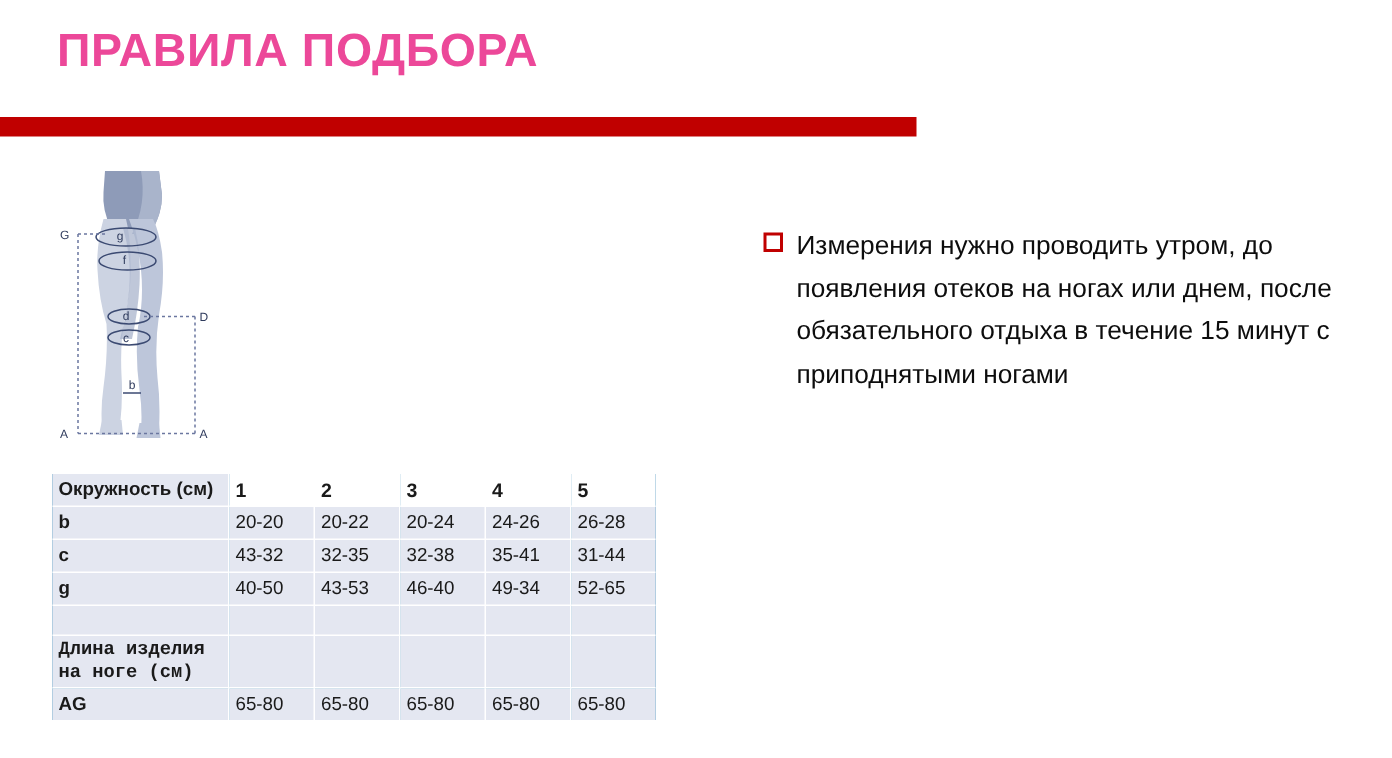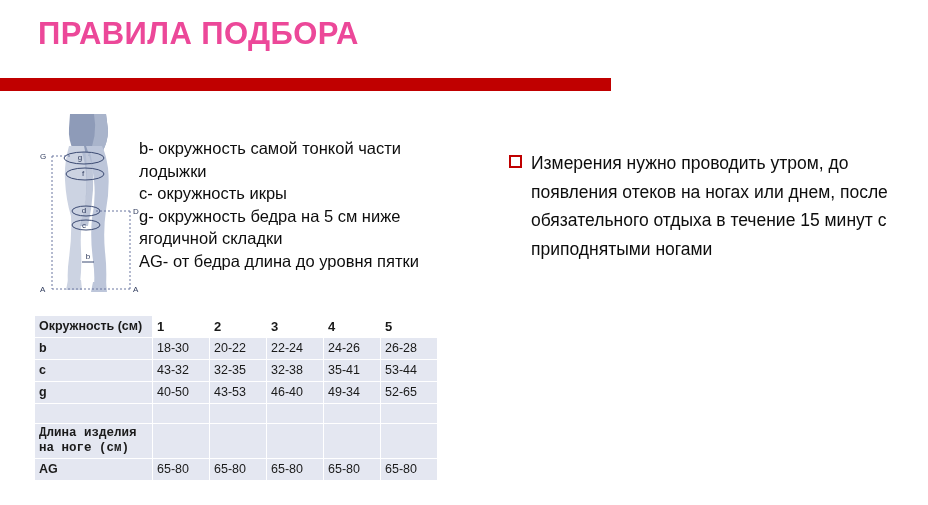--- a/index.html
+++ b/index.html
@@ -180,59 +180,53 @@
 
       <g font-family="Liberation Sans, sans-serif" font-size="8" fill="#2e3a5c">
         <text x="4" y="47">G</text>
         <text x="97" y="102">D</text>
         <text x="4" y="180">A</text>
         <text x="97" y="180">A</text>
       </g>
     </svg>
   </div>
 
-  <div class="legend">
-    <div>b- окружность самой тонкой части лодыжки</div>
-    <div>c- окружность икры</div>
-    <div>g- окружность бедра на 5 см ниже ягодичной складки</div>
-    <div>AG- от бедра длина до уровня пятки</div>
-  </div>
 
   <div class="bullet-block">
     <span class="bullet-square"></span>
     <span class="bullet-text"> Измерения нужно проводить утром, до появления отеков на ногах или днем, после обязательного отдыха в течение 15 минут с приподнятыми ногами</span>
   </div>
 
   <table class="size-table">
     <tbody>
       <tr>
         <td class="col-label rowhead">Окружность (см)</td>
         <td class="col-num numhead">1</td>
         <td class="col-num numhead">2</td>
         <td class="col-num numhead">3</td>
         <td class="col-num numhead">4</td>
         <td class="col-num numhead">5</td>
       </tr>
 
       <tr>
         <td class="rowhead">b</td>
-        <td>18-30</td>
+        <td>20-20</td>
         <td>20-22</td>
-        <td>22-24</td>
+        <td>20-24</td>
         <td>24-26</td>
         <td>26-28</td>
       </tr>
 
       <tr>
         <td class="rowhead">c</td>
         <td>43-32</td>
         <td>32-35</td>
         <td>32-38</td>
         <td>35-41</td>
-        <td>53-44</td>
+        <td>31-44</td>
       </tr>
 
       <tr>
         <td class="rowhead">g</td>
         <td>40-50</td>
         <td>43-53</td>
         <td>46-40</td>
         <td>49-34</td>
         <td>52-65</td>
       </tr>

